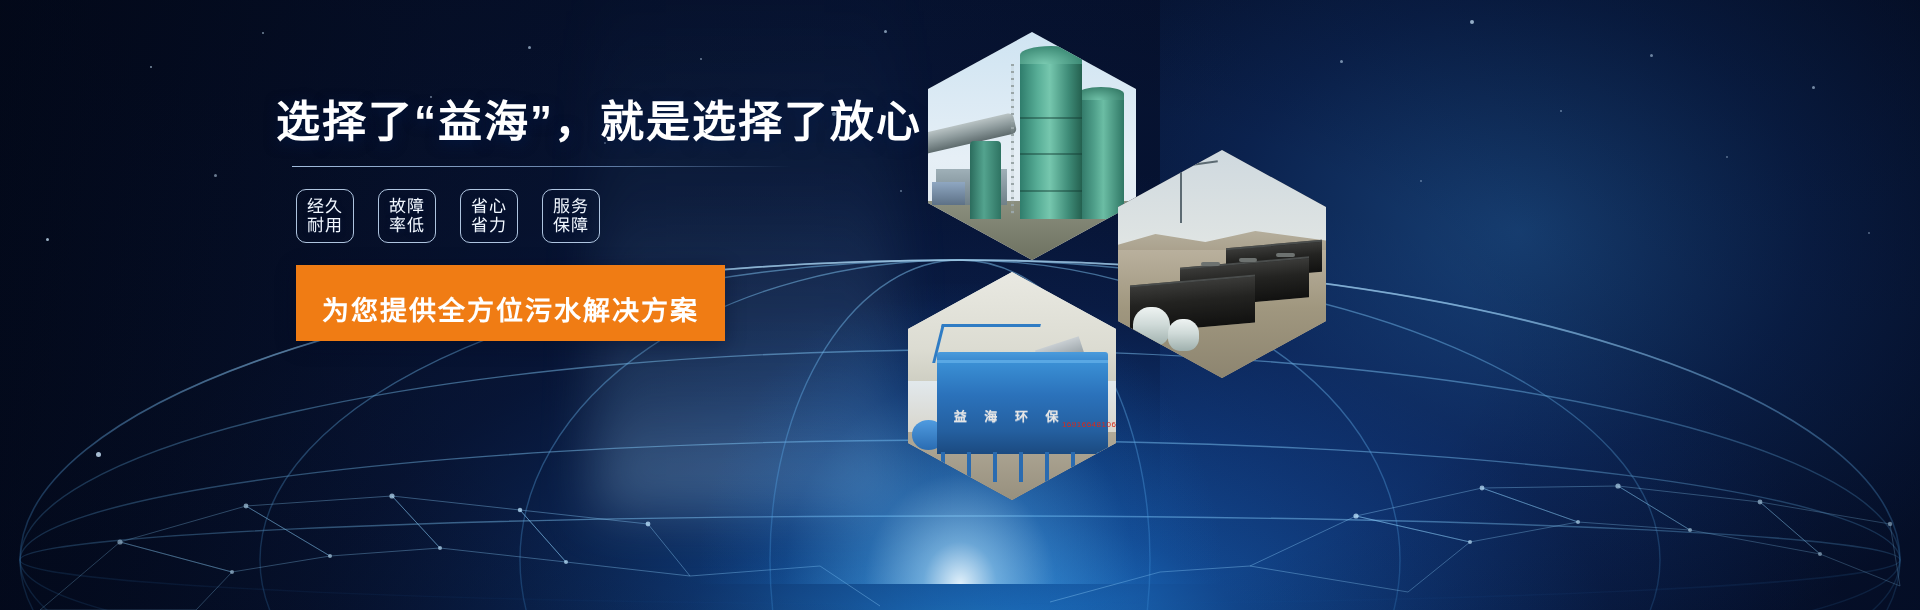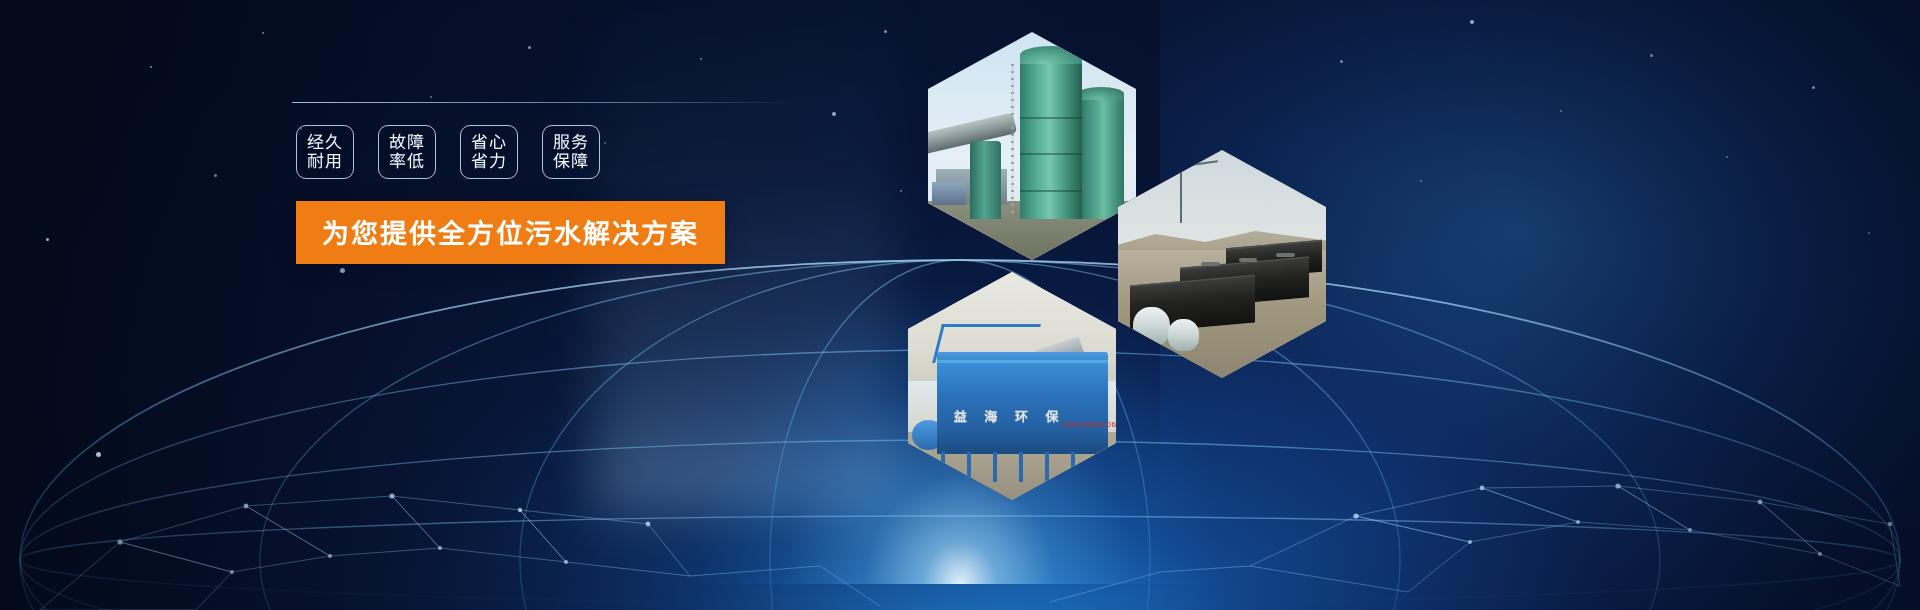--- a/index.html
+++ b/index.html
@@ -89,21 +89,21 @@
     color:#f2f8ff;font-size:17px;line-height:1.12;letter-spacing:1px;
     text-shadow:0 1px 5px rgba(0,20,60,.7);
   }
 
   .cta{
     display:inline-block;
     margin:22px 0 0 20px;
     background:#f07c14;
     color:#ffffff;
     font-size:27px;font-weight:bold;letter-spacing:2px;
-    padding:11px 26px 13px 26px;
+    padding:24px 26px 13px 26px;
     white-space:nowrap;
     box-shadow:0 4px 18px rgba(0,10,40,.45);
   }
 
   
   .hexwrap{position:absolute;}
   .hex{
     -webkit-clip-path:polygon(50% 0%,100% 25%,100% 75%,50% 100%,0% 75%,0% 25%);
     clip-path:polygon(50% 0%,100% 25%,100% 75%,50% 100%,0% 75%,0% 25%);
     position:relative;overflow:hidden;
@@ -283,20 +283,21 @@
     <span class="star" style="left:1420px;top:180px;width:2px;height:2px;opacity:.4;"></span>
     <span class="star" style="left:1470px;top:20px;width:4px;height:4px;opacity:.7;"></span>
     <span class="star" style="left:1560px;top:110px;width:2px;height:2px;opacity:.45;"></span>
     <span class="star" style="left:1650px;top:54px;width:3px;height:3px;opacity:.5;"></span>
     <span class="star" style="left:1726px;top:156px;width:2px;height:2px;opacity:.4;"></span>
     <span class="star" style="left:1812px;top:86px;width:3px;height:3px;opacity:.55;"></span>
     <span class="star" style="left:1868px;top:232px;width:2px;height:2px;opacity:.4;"></span>
   </div>
 
   <div class="copy">
+    <h1 class="headline">选择了“益海”，就是选择了放心</h1>
     <div class="divider"></div>
 
     <div class="badges">
       <div class="badge">
         <span>经久</span>
         <span>耐用</span>
       </div>
       <div class="badge">
         <span>故障</span>
         <span>率低</span>

